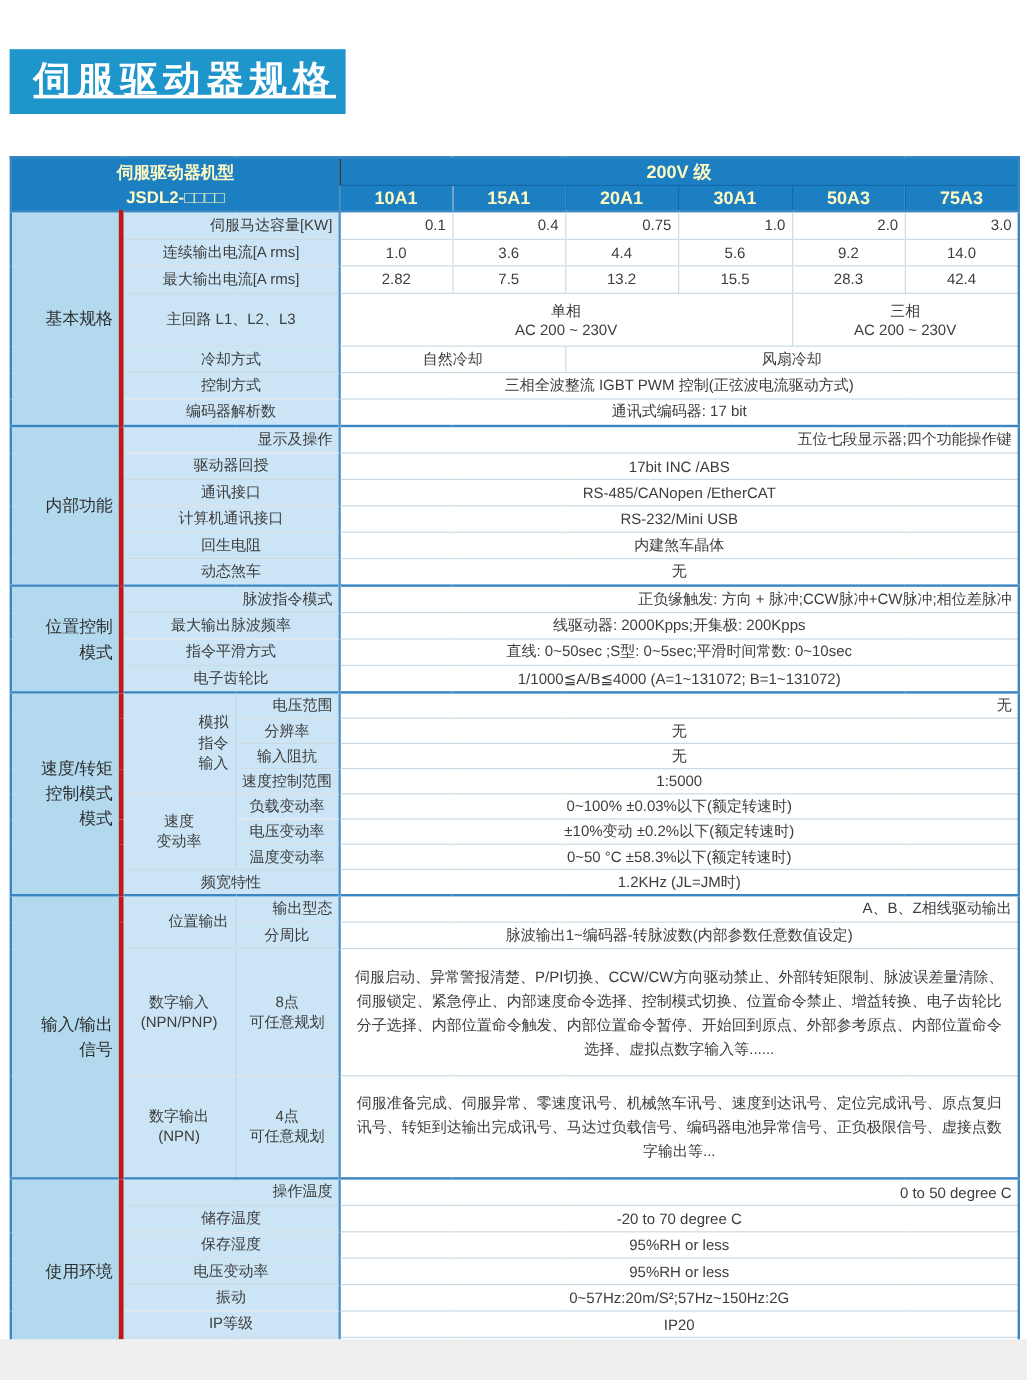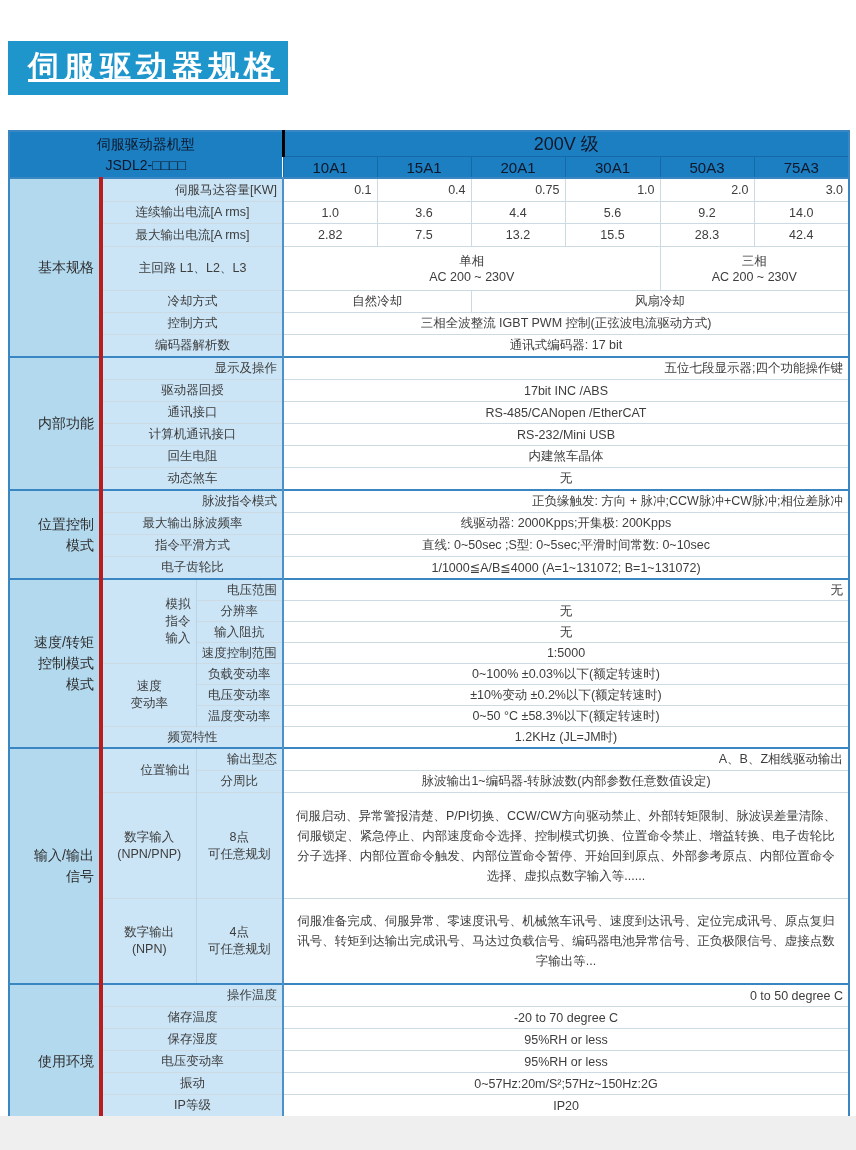--- a/index.html
+++ b/index.html
@@ -18,23 +18,23 @@
   }
   td,th { padding:0 5px; overflow:hidden; }
   td { height:21px; font-size:12.5px; border-top:1px solid #ccdae4; text-align:center; background:#ffffff; }
   tr.h20 td { height:20px; }
   tr.h22 td { height:22px; }
   tr.h43 td { height:43px; }
   tr.h97 td { height:97px; }
   tr.h76 td { height:76px; }
   tr.st td { border-top:2px solid #3a86c2;text-align:right; }
 
-  th { background:#1b7fc2; color:#0f172a; font-weight:normal; }
+  th { background:#1b7fc2; color:#fef9c3; font-weight:bold; }
   th.mhead { font-size:14px; line-height:1.45; }
-  th.vclass { font-size:18px; height:22px; border-left:3px solid #000000; border-bottom:1px solid #1569a8; }
+  th.vclass { font-size:15px; height:22px; border-left:1px solid #000000; border-bottom:1px solid #1569a8; }
   th.model { font-size:15px; height:20px; border-left:1px solid #1569a8; }
 
   td.cat { background:#b3d9ef; font-size:14px; color:#2e2e2e; border-right:4px solid #b91c1c; line-height:1.5; }
   td.lbl, td.lbl2, td.lbl3 { background:#cbe5f6; line-height:1.35; }
   td.lbl2 { border-right:1px solid #b9d4e8; }
   td.edge { border-right:2px solid #4c92c8; }
   td.v { border-left:1px solid #ccdae4;margin-top:36px; }
   td.txt { line-height:1.6; padding:4px 10px; }
   .pre { white-space:pre-line; }
   .footer-strip { position:absolute; left:0; top:1116px; width:856px; height:34px; background:#f0efef; }

